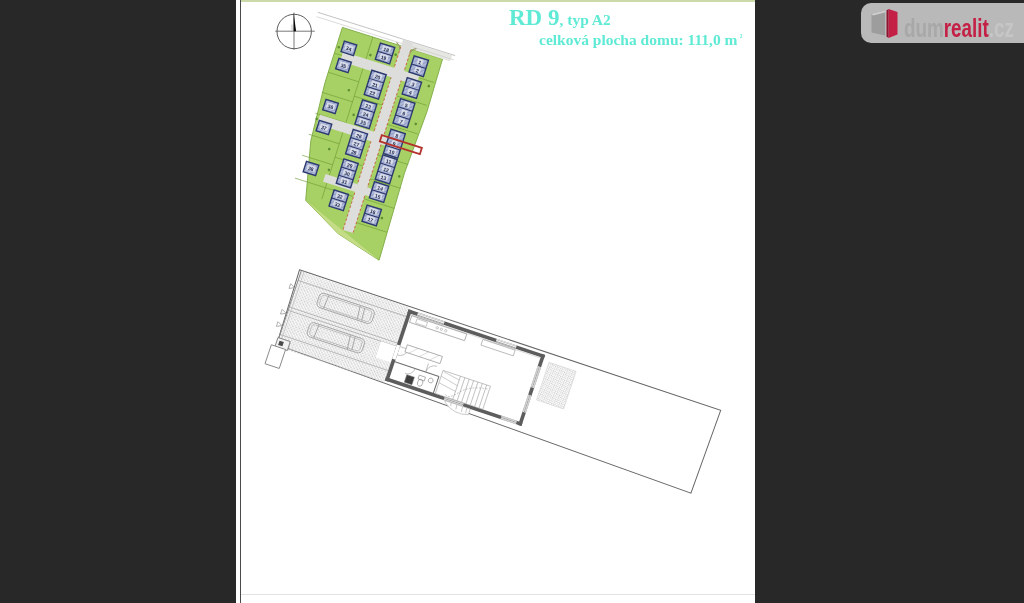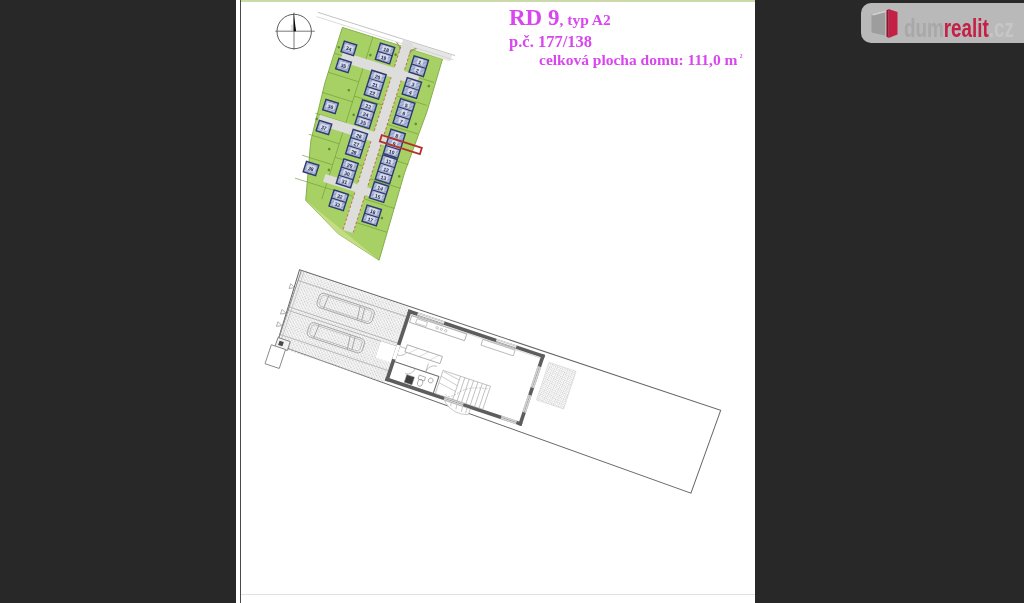--- a/index.html
+++ b/index.html
@@ -19,25 +19,24 @@
 <div class="abs" style="left:241px;top:594px;width:514px;height:1px;background:#e2e2e2;"></div>
 
 <svg class="abs" style="left:274px;top:11px;" width="44" height="44" viewBox="0 0 44 44">
   <circle cx="20.2" cy="20.5" r="17.2" fill="none" stroke="#4a4a4a" stroke-width="0.9"></circle>
   <line x1="1.3" y1="20.2" x2="40.8" y2="20.2" stroke="#555" stroke-width="0.8"></line>
   <line x1="20" y1="1.6" x2="20" y2="38.8" stroke="#555" stroke-width="0.8"></line>
   <path d="M 19.6,1.5 L 22.1,20.2 L 19.6,20.2 Z" fill="#0a0a0a"></path>
   <line x1="18" y1="13.6" x2="18" y2="19.6" stroke="#999" stroke-width="0.6"></line>
 </svg>
 
-<div class="abs" style="left:509px;top:6px;color:#d946ef;font-family:'Liberation Serif',serif;font-weight:bold;white-space:nowrap;">
+<div class="abs" style="left:509px;top:6px;color:#5eead4;font-family:'Liberation Serif',serif;font-weight:bold;white-space:nowrap;">
 
   <div style="font-size:23px;line-height:23px;">RD 9<span style="font-size:15.5px;">, typ A2</span></div>
 
-  <div style="font-size:16.5px;line-height:19px;margin-top:1px;">p.č. 177/138</div>
 
   <div style="font-size:15.5px;line-height:17px;margin-top:-2px;margin-left:30px;">celková plocha domu: 111,0 m<span style="font-size:9px;vertical-align:5px;"> ²</span></div>
 
 </div>
 
 <div class="abs" style="left:861px;top:3px;width:163px;height:40px;background:#b9b9b9;border-radius:10px 0 0 10px;">
   <svg width="163" height="40" viewBox="0 0 163 40">
 
     <polygon points="10.5,11 24,7.5 24,32.5 10.5,29.5" fill="#9d9d9d"></polygon>
     <polygon points="10.5,11 24,7.5 25.5,9 12,12.5" fill="#cfcfcf"></polygon>

